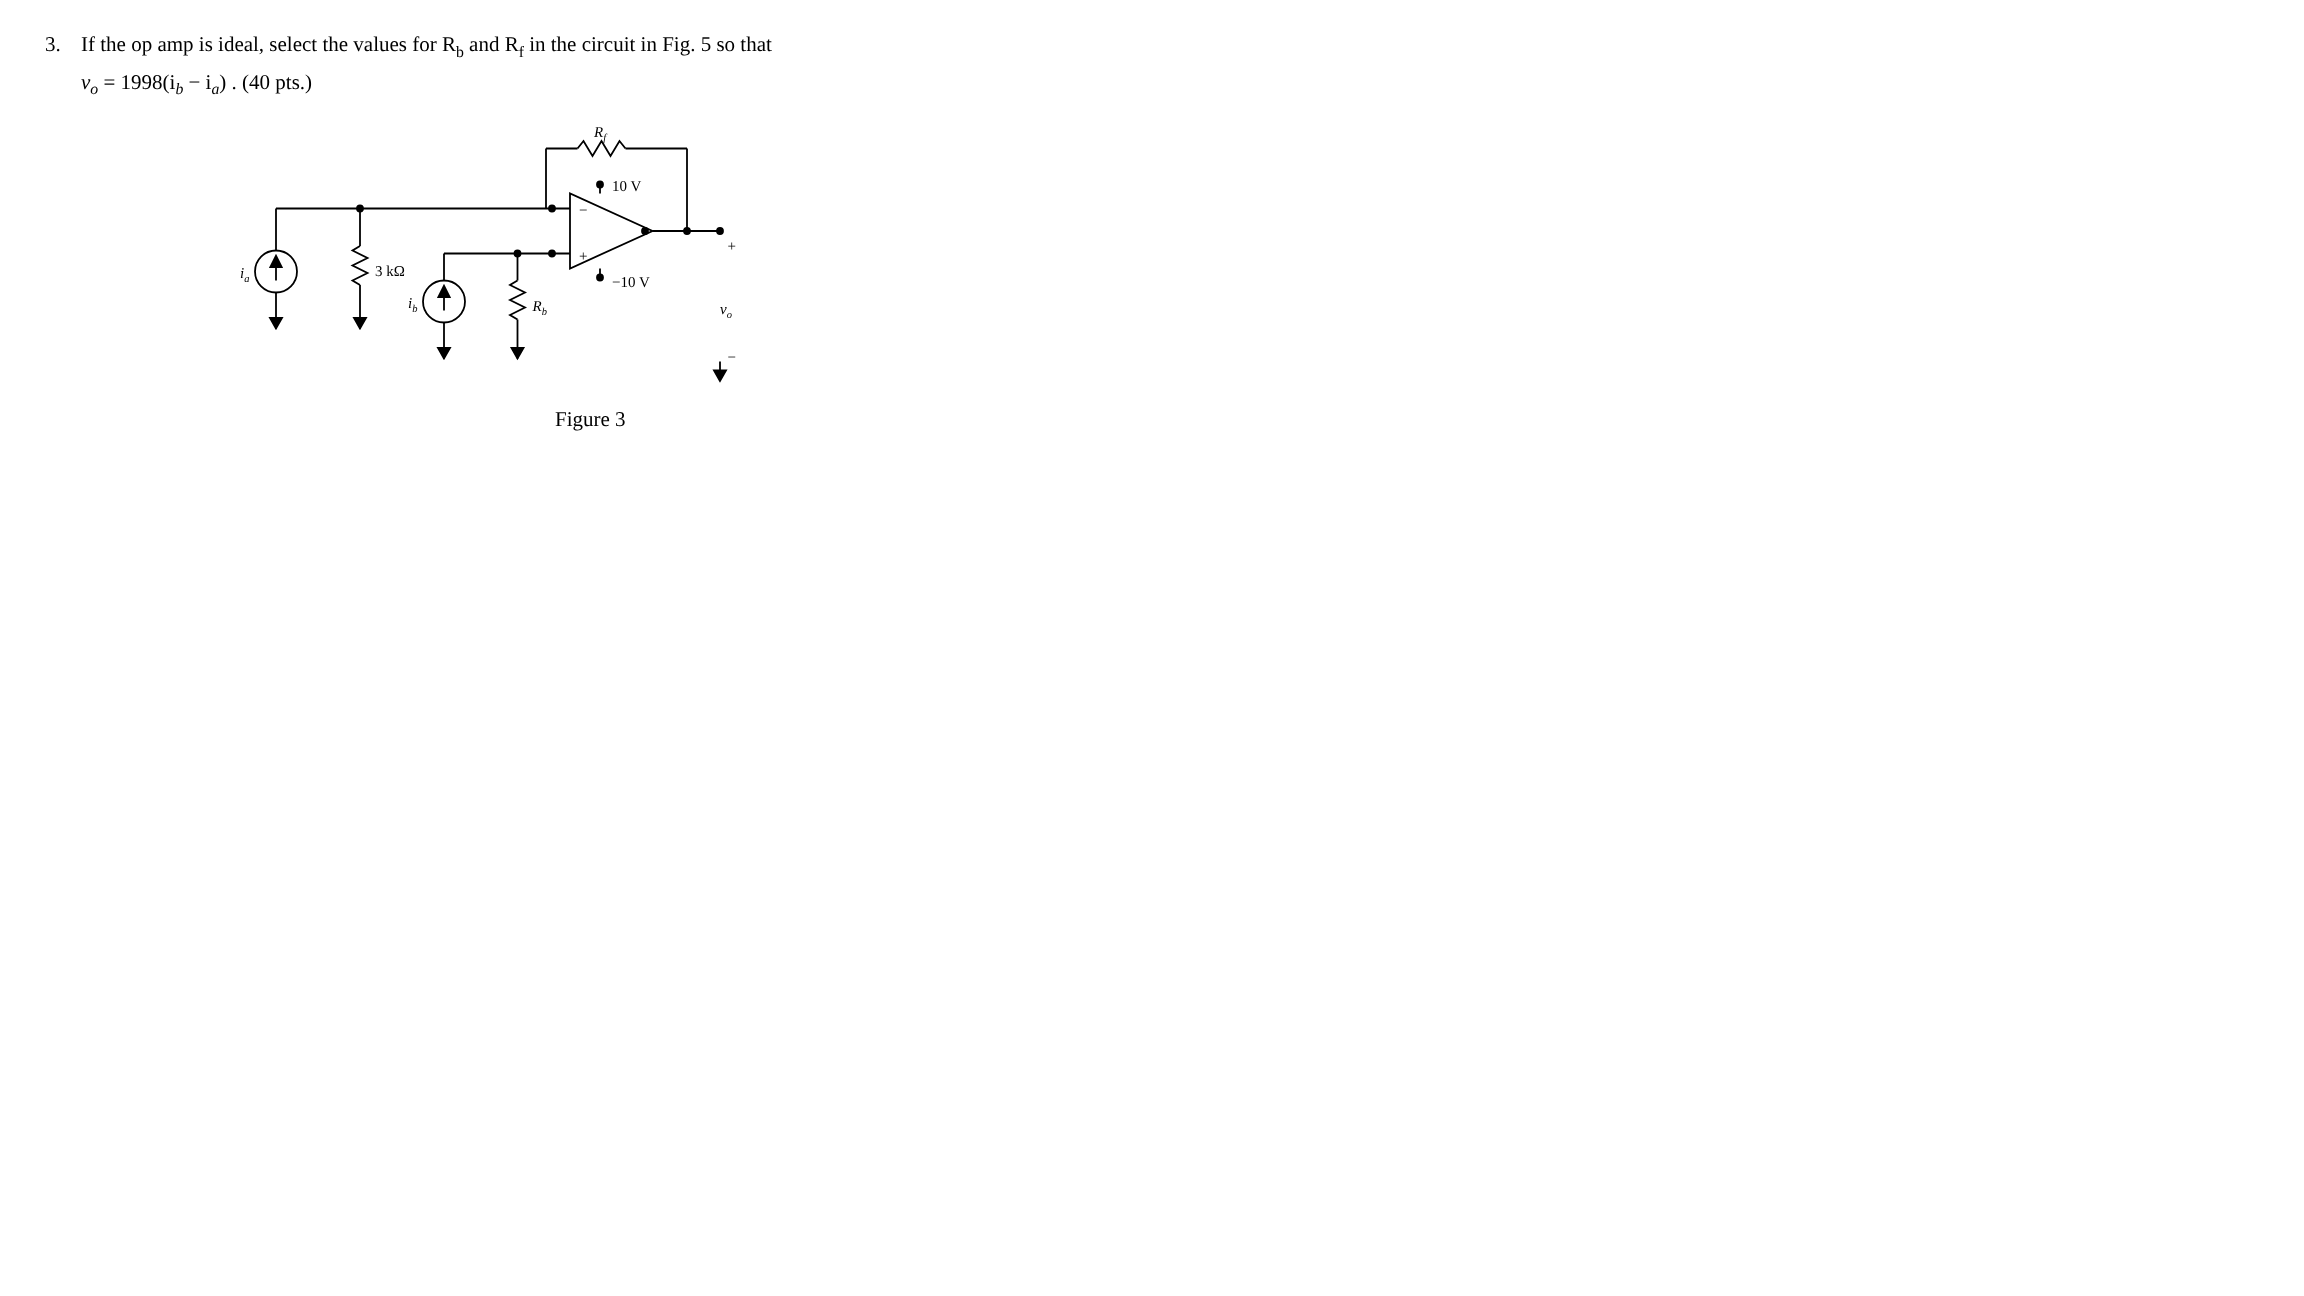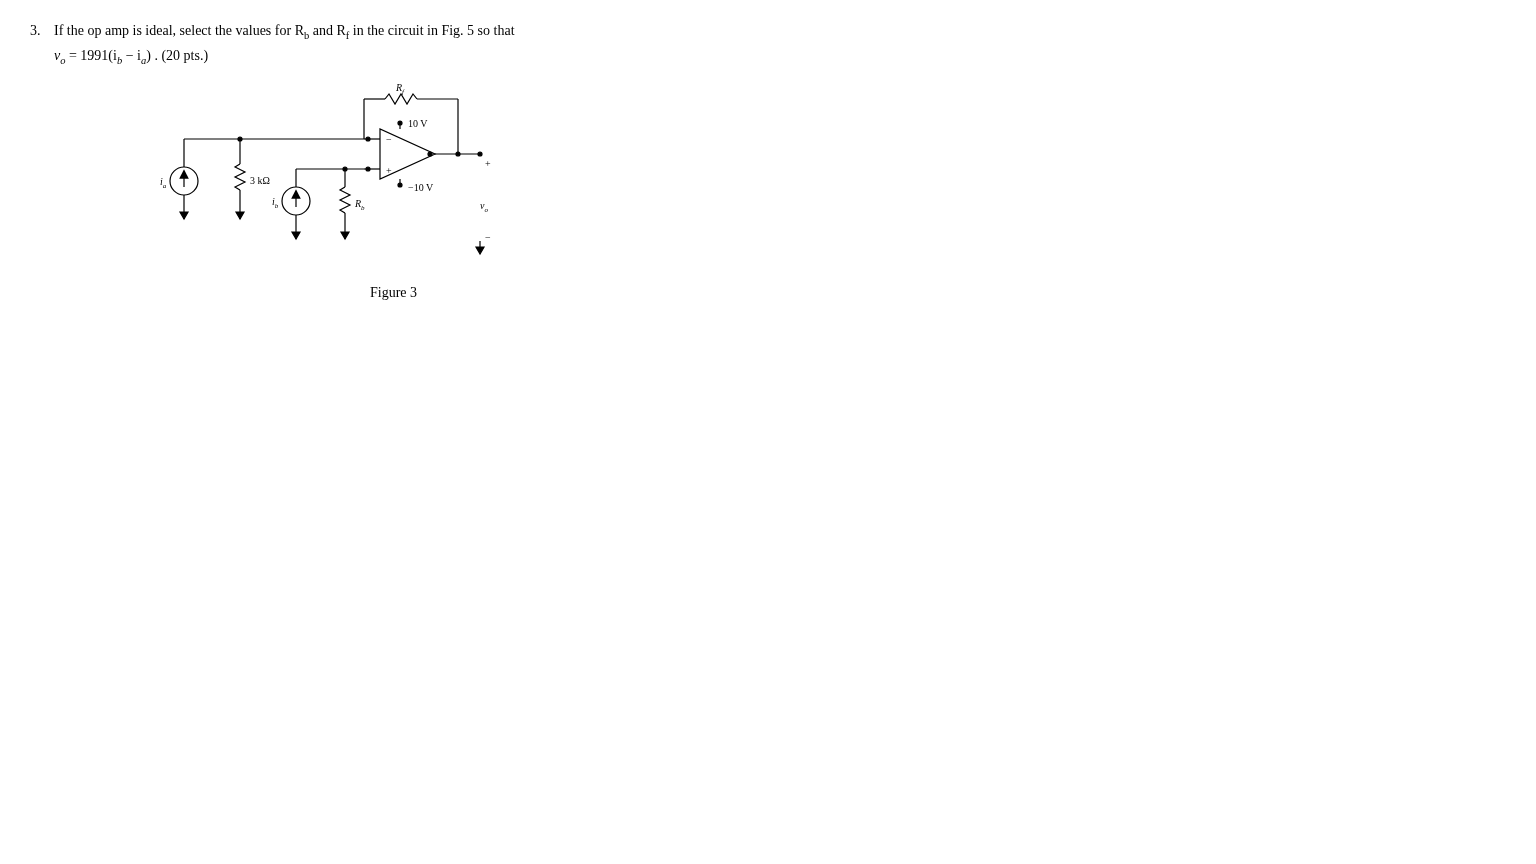--- a/index.html
+++ b/index.html
@@ -33,34 +33,34 @@
     }
     .figure-wrap {
       margin-left: 120px;
       margin-top: 10px;
     }
     svg {
       display: block;
     }
     .caption {
       font-size: 14px;
-      margin-top: 16px;
+      margin-top: 4px;
       margin-left: 340px;
     }
   </style>
 </head>
 <body>
 
 <div class="problem">
   <div class="problem-text">
     <div class="problem-num">3.</div>
     <div class="problem-body">
       <span>If  the  op  amp  is  ideal,  select  the  values  for  R</span><span class="sub">b</span><span>  and  R</span><span class="sub">f</span><span>  in  the  circuit  in  Fig.  5  so  that</span>
       <br>
-      <span class="italic">v</span><span class="sub italic">o</span><span> = 1991(i</span><span class="sub italic">b</span><span> − i</span><span class="sub italic">a</span><span>) . (20 pts.)</span>
+      <span class="italic">v</span><span class="sub italic">o</span><span> = 1998(i</span><span class="sub italic">b</span><span> − i</span><span class="sub italic">a</span><span>) . (40 pts.)</span>
     </div>
   </div>
 
   <div class="figure-wrap">
     <svg width="380" height="190" viewBox="0 0 380 190">
       <defs>
         <marker id="arrow" markerWidth="8" markerHeight="8" refX="4" refY="4" orient="auto">
           <path d="M0,0 L8,4 L0,8 Z" fill="black"></path>
         </marker>
       </defs>

